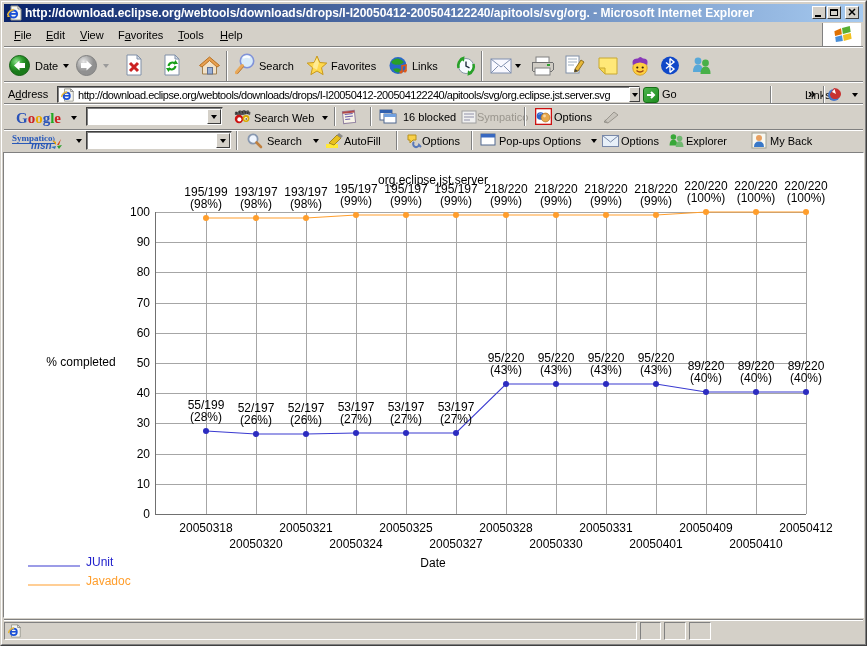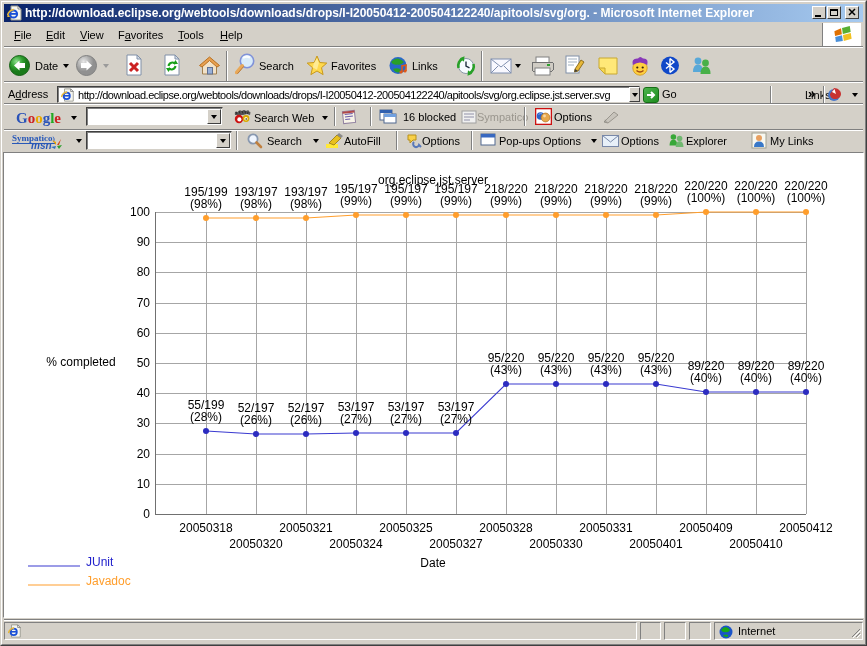--- a/index.html
+++ b/index.html
@@ -325,21 +325,21 @@
 <path d="M2 17 Q2 9.5 7 9.5 Q12 9.5 12 17 Z" fill="#38a838"></path>
 <circle cx="15" cy="8" r="3.6" fill="#70b870"></circle>
 <path d="M10 19 Q10 11.5 15 11.5 Q20 11.5 20 19 Z" fill="#70b870"></path>
     </svg>
 <div class="abs t12" style="left:682px;top:5px;">Explorer</div>
 <svg width="16" height="17" style="position:absolute;left:747px;top:2px;" viewBox="0 0 16 17">
 <rect x="1" y="1" width="14" height="15" fill="#f8f8f0" stroke="#a0a090" stroke-width="1"></rect>
 <circle cx="8" cy="6" r="3" fill="#e8a060"></circle>
 <path d="M3 15 Q3 9.5 8 9.5 Q13 9.5 13 15 Z" fill="#3878c8"></path>
     </svg>
-<div class="abs t12" style="left:766px;top:5px;white-space:nowrap;">My Links</div>
+<div class="abs t12" style="left:766px;top:5px;white-space:nowrap;">My Back</div>
 </div>
 
 <div class="abs" style="left:3px;top:152px;width:861px;height:466px;border:1px solid #808080;border-bottom:1px solid #fff;border-right:1px solid #fff;background:#fff;">
   <svg width="859" height="464" style="position:absolute;left:0;top:0;" font-family="Liberation Sans, sans-serif" font-size="12px" id="chart">
 <line x1="151" y1="331" x2="802" y2="331" stroke="#a6a6a6" stroke-width="1" shape-rendering="crispEdges"></line>
 <line x1="151" y1="301" x2="802" y2="301" stroke="#a6a6a6" stroke-width="1" shape-rendering="crispEdges"></line>
 <line x1="151" y1="270" x2="802" y2="270" stroke="#a6a6a6" stroke-width="1" shape-rendering="crispEdges"></line>
 <line x1="151" y1="240" x2="802" y2="240" stroke="#a6a6a6" stroke-width="1" shape-rendering="crispEdges"></line>
 <line x1="151" y1="210" x2="802" y2="210" stroke="#a6a6a6" stroke-width="1" shape-rendering="crispEdges"></line>
 <line x1="151" y1="180" x2="802" y2="180" stroke="#a6a6a6" stroke-width="1" shape-rendering="crispEdges"></line>
@@ -483,26 +483,13 @@
       <path d="M4 1 L11 1 L14 4 L14 15 L4 15 Z" fill="#f6f6f0" stroke="#9a9a90" stroke-width="1"></path>
       <path d="M11 1 L11 4 L14 4 Z" fill="#fff" stroke="#707070" stroke-width="0.8"></path>
       <circle cx="6.5" cy="9" r="3.6" fill="none" stroke="#1a50d8" stroke-width="2"></circle>
       <rect x="3.5" y="8" width="6" height="1.8" fill="#1a50d8"></rect>
       <path d="M0.5 10.5 Q1.5 5.5 7 4.5" fill="none" stroke="#e8b838" stroke-width="1.6"></path>
     </svg>
   </div>
   <div class="abs" style="left:636px;top:1px;width:21px;height:18px;border:1px solid;border-color:#808080 #fff #fff #808080;"></div>
   <div class="abs" style="left:660px;top:1px;width:22px;height:18px;border:1px solid;border-color:#808080 #fff #fff #808080;"></div>
   <div class="abs" style="left:685px;top:1px;width:22px;height:18px;border:1px solid;border-color:#808080 #fff #fff #808080;"></div>
-  <div class="abs" style="left:710px;top:1px;width:149px;height:18px;border:1px solid;border-color:#808080 #fff #fff #808080;">
-    <svg width="14" height="14" style="position:absolute;left:4px;top:2px;" viewBox="0 0 14 14">
-      <circle cx="7" cy="7" r="6.5" fill="#1a54c8"></circle>
-      <path d="M2 5 Q4 2 7 2 Q10 3 11 5 Q9 8 7 7 Q4 8 2 5 Z" fill="#18a818"></path>
-      <path d="M4 10 Q7 9 9 10 Q10 11 8 12 Q5 12 4 10 Z" fill="#18a818"></path>
-    </svg>
-    <div class="abs t12" style="left:23px;top:2px;">Internet</div>
-    <svg width="13" height="13" style="position:absolute;right:0;bottom:0;">
-      <path d="M12 1 L12 12 L1 12" fill="none"></path>
-      <path d="M11 3 L3 11 M11 7 L7 11 M11 11 L11 11" stroke="#808080" stroke-width="1"></path>
-      <path d="M12 4 L4 12 M12 8 L8 12" stroke="#fff" stroke-width="1"></path>
-    </svg>
-  </div>
 </div>
 
 </body></html>

